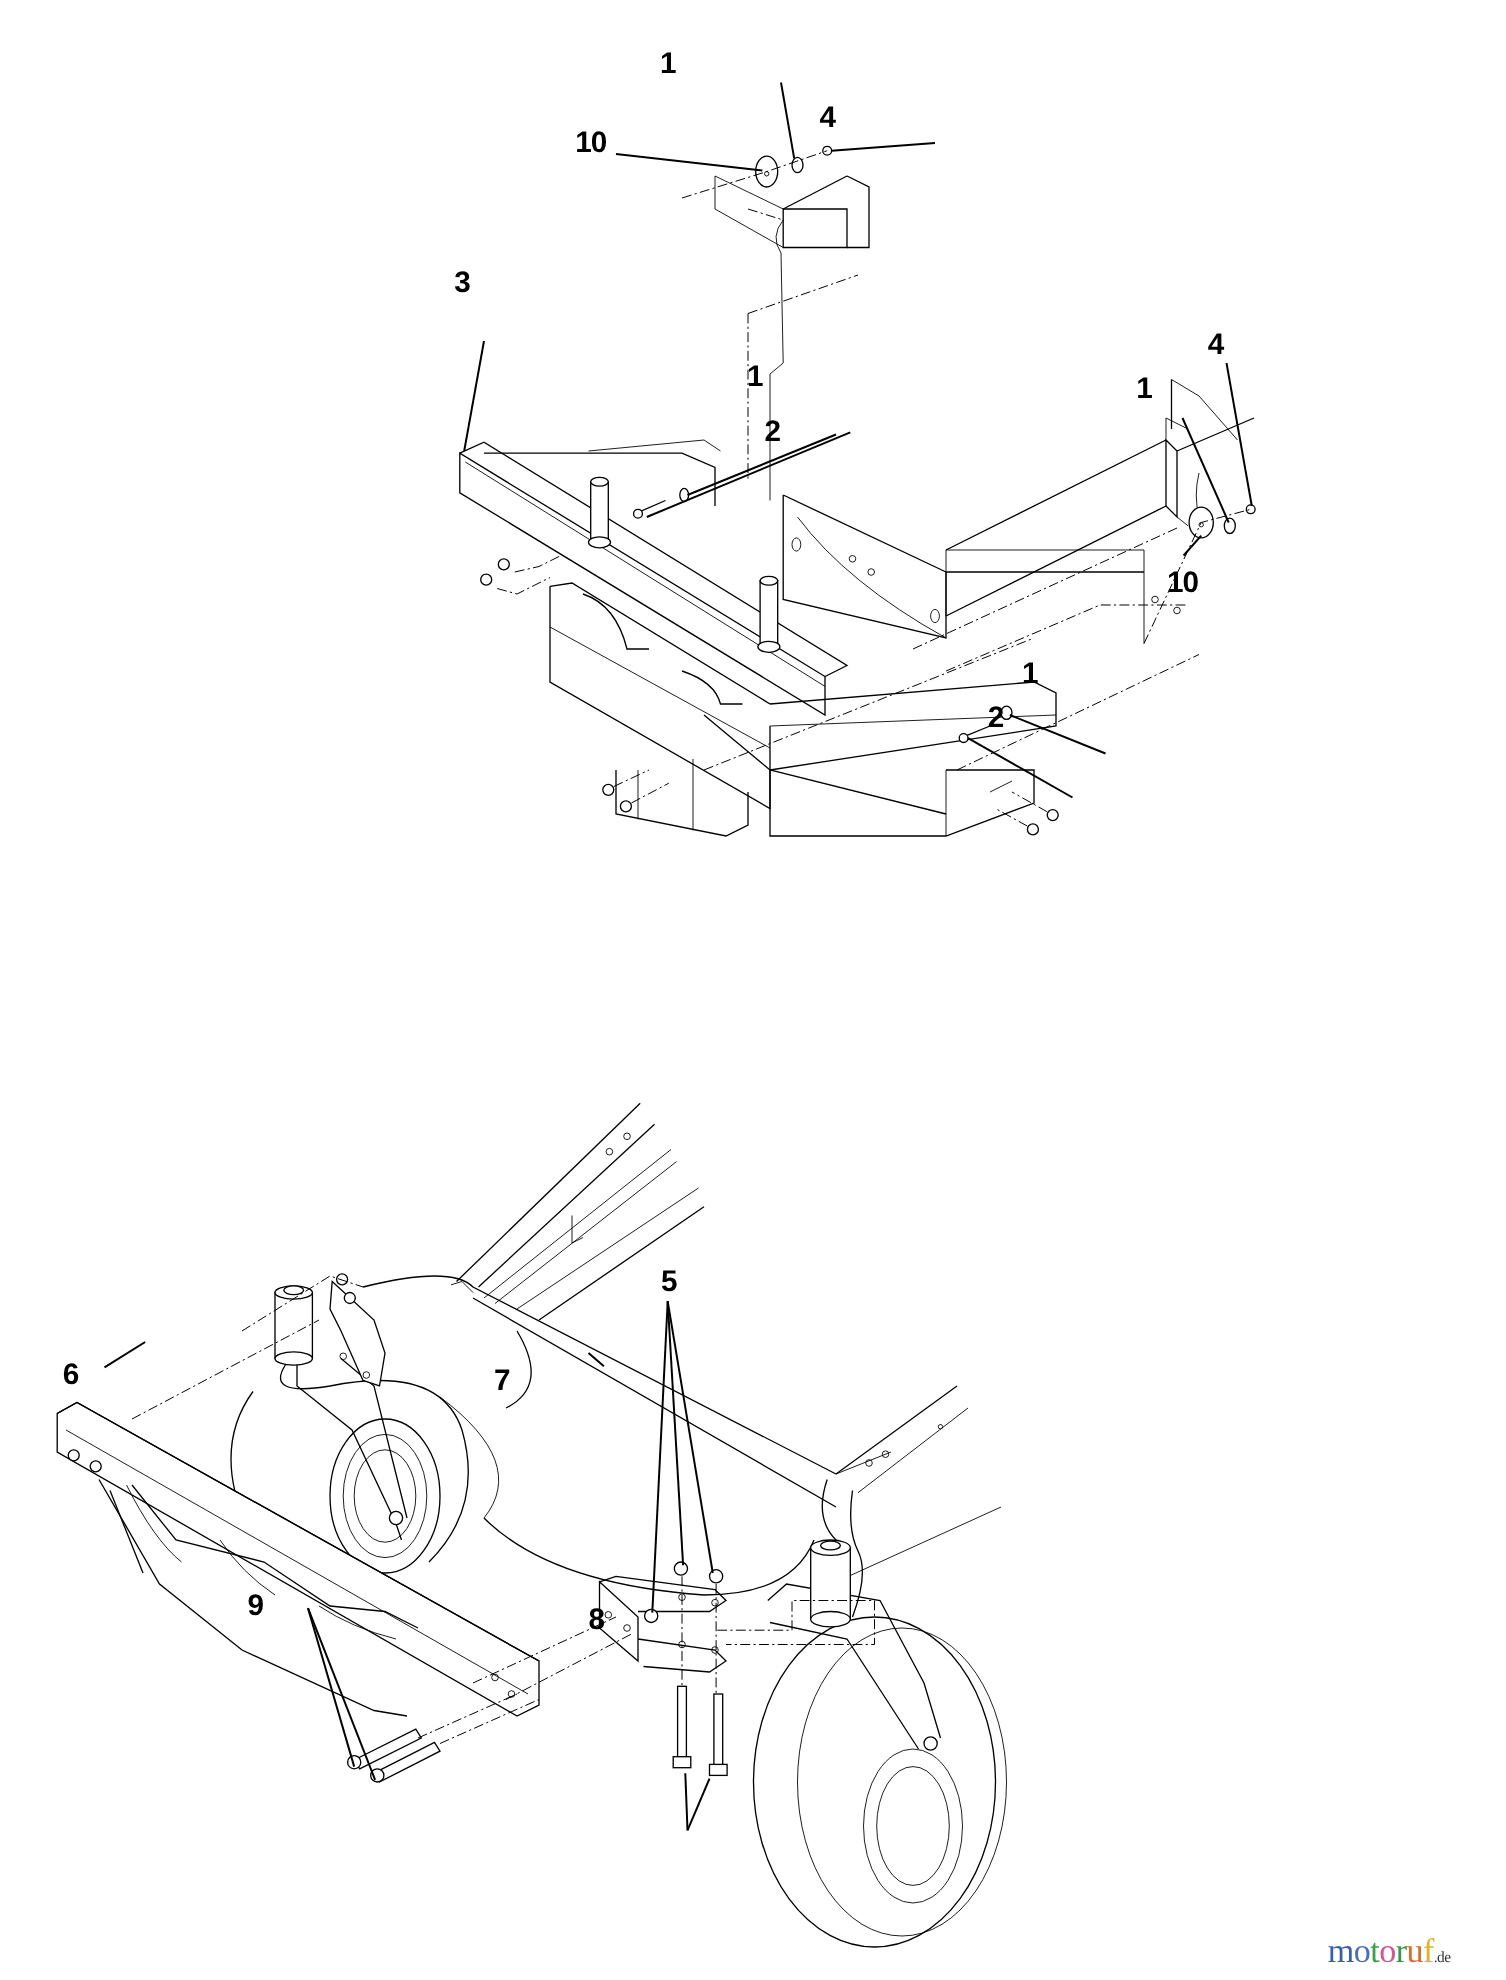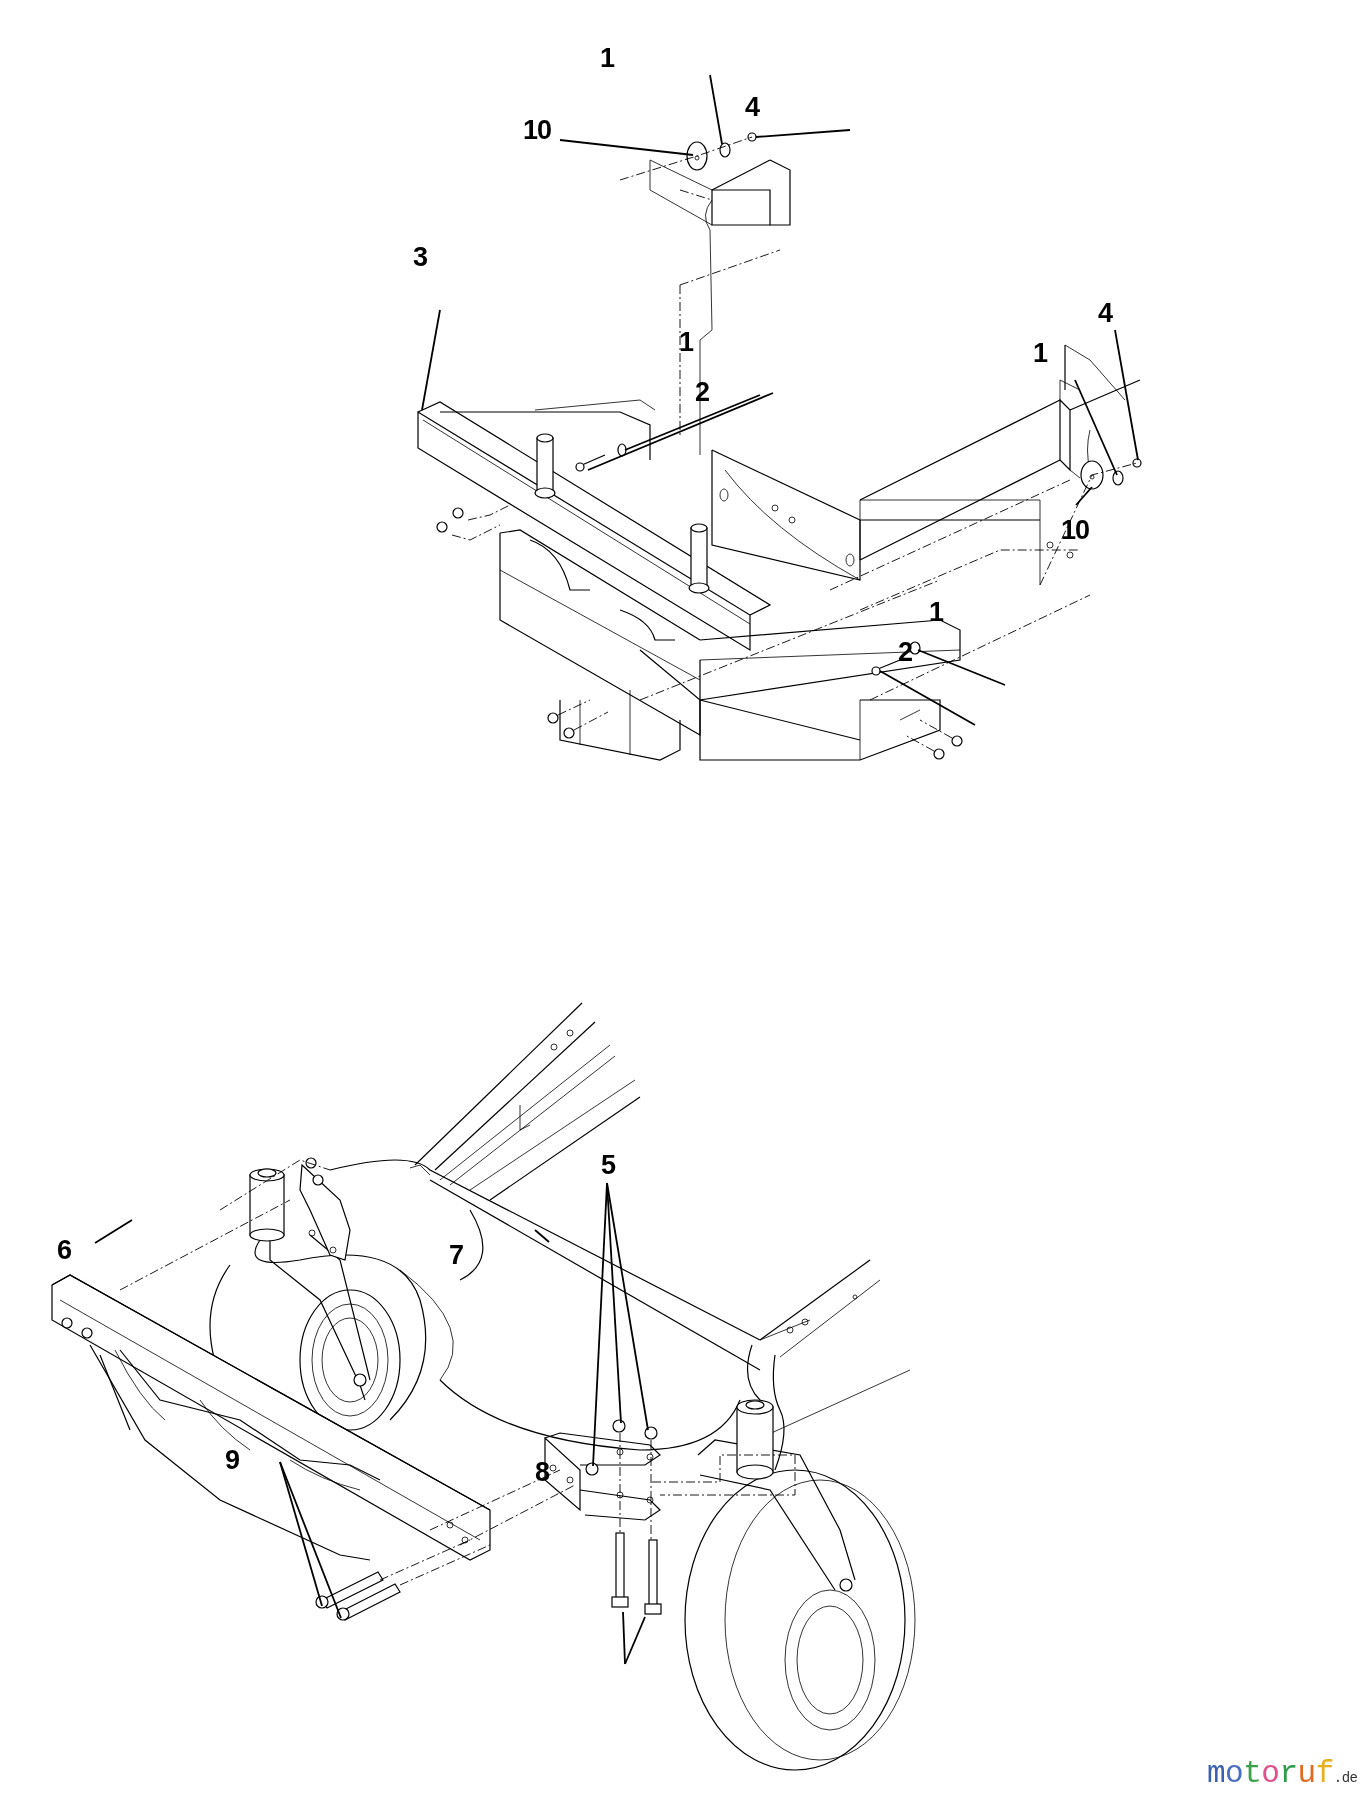--- a/index.html
+++ b/index.html
@@ -2,21 +2,21 @@
 <html><head>
   <meta charset="utf-8">
   <style>
     html, body { margin: 0; padding: 0; background: #ffffff; }
     body { width: 1369px; height: 1800px; position: relative; overflow: hidden;
            font-family: "Liberation Sans", sans-serif; }
     #diagram { position: absolute; left: 0; top: 0; width: 1369px; height: 1800px; }
     .callout { position: absolute; font-family: "Liberation Sans", sans-serif; font-weight: bold;
                font-size: 27px; color: #000; line-height: 1; transform: translate(-50%, -50%);
                letter-spacing: -1px; }
-    .watermark { position: absolute; left: 1207px; top: 1756px; font-family: Liberation Mono, monospace;
+    .watermark { position: absolute; left: 1207px; top: 1756px; font-family: Liberation Serif, serif;
                  font-size: 31px; letter-spacing: -0.5px; }
     .watermark .de { font-size: 14px; color: #333; }
     svg .ln { stroke: #000; stroke-width: 1.2; fill: none; }
     svg .thin { stroke: #000; stroke-width: 0.8; fill: none; }
     svg .dash { stroke: #000; stroke-width: 0.9; fill: none; stroke-dasharray: 9 3 2 3; }
     svg .lead { stroke: #000; stroke-width: 1.8; fill: none; }
     svg .fillw { fill: #fff; stroke: #000; stroke-width: 1.2; }
   </style>
 </head>
 <body>

